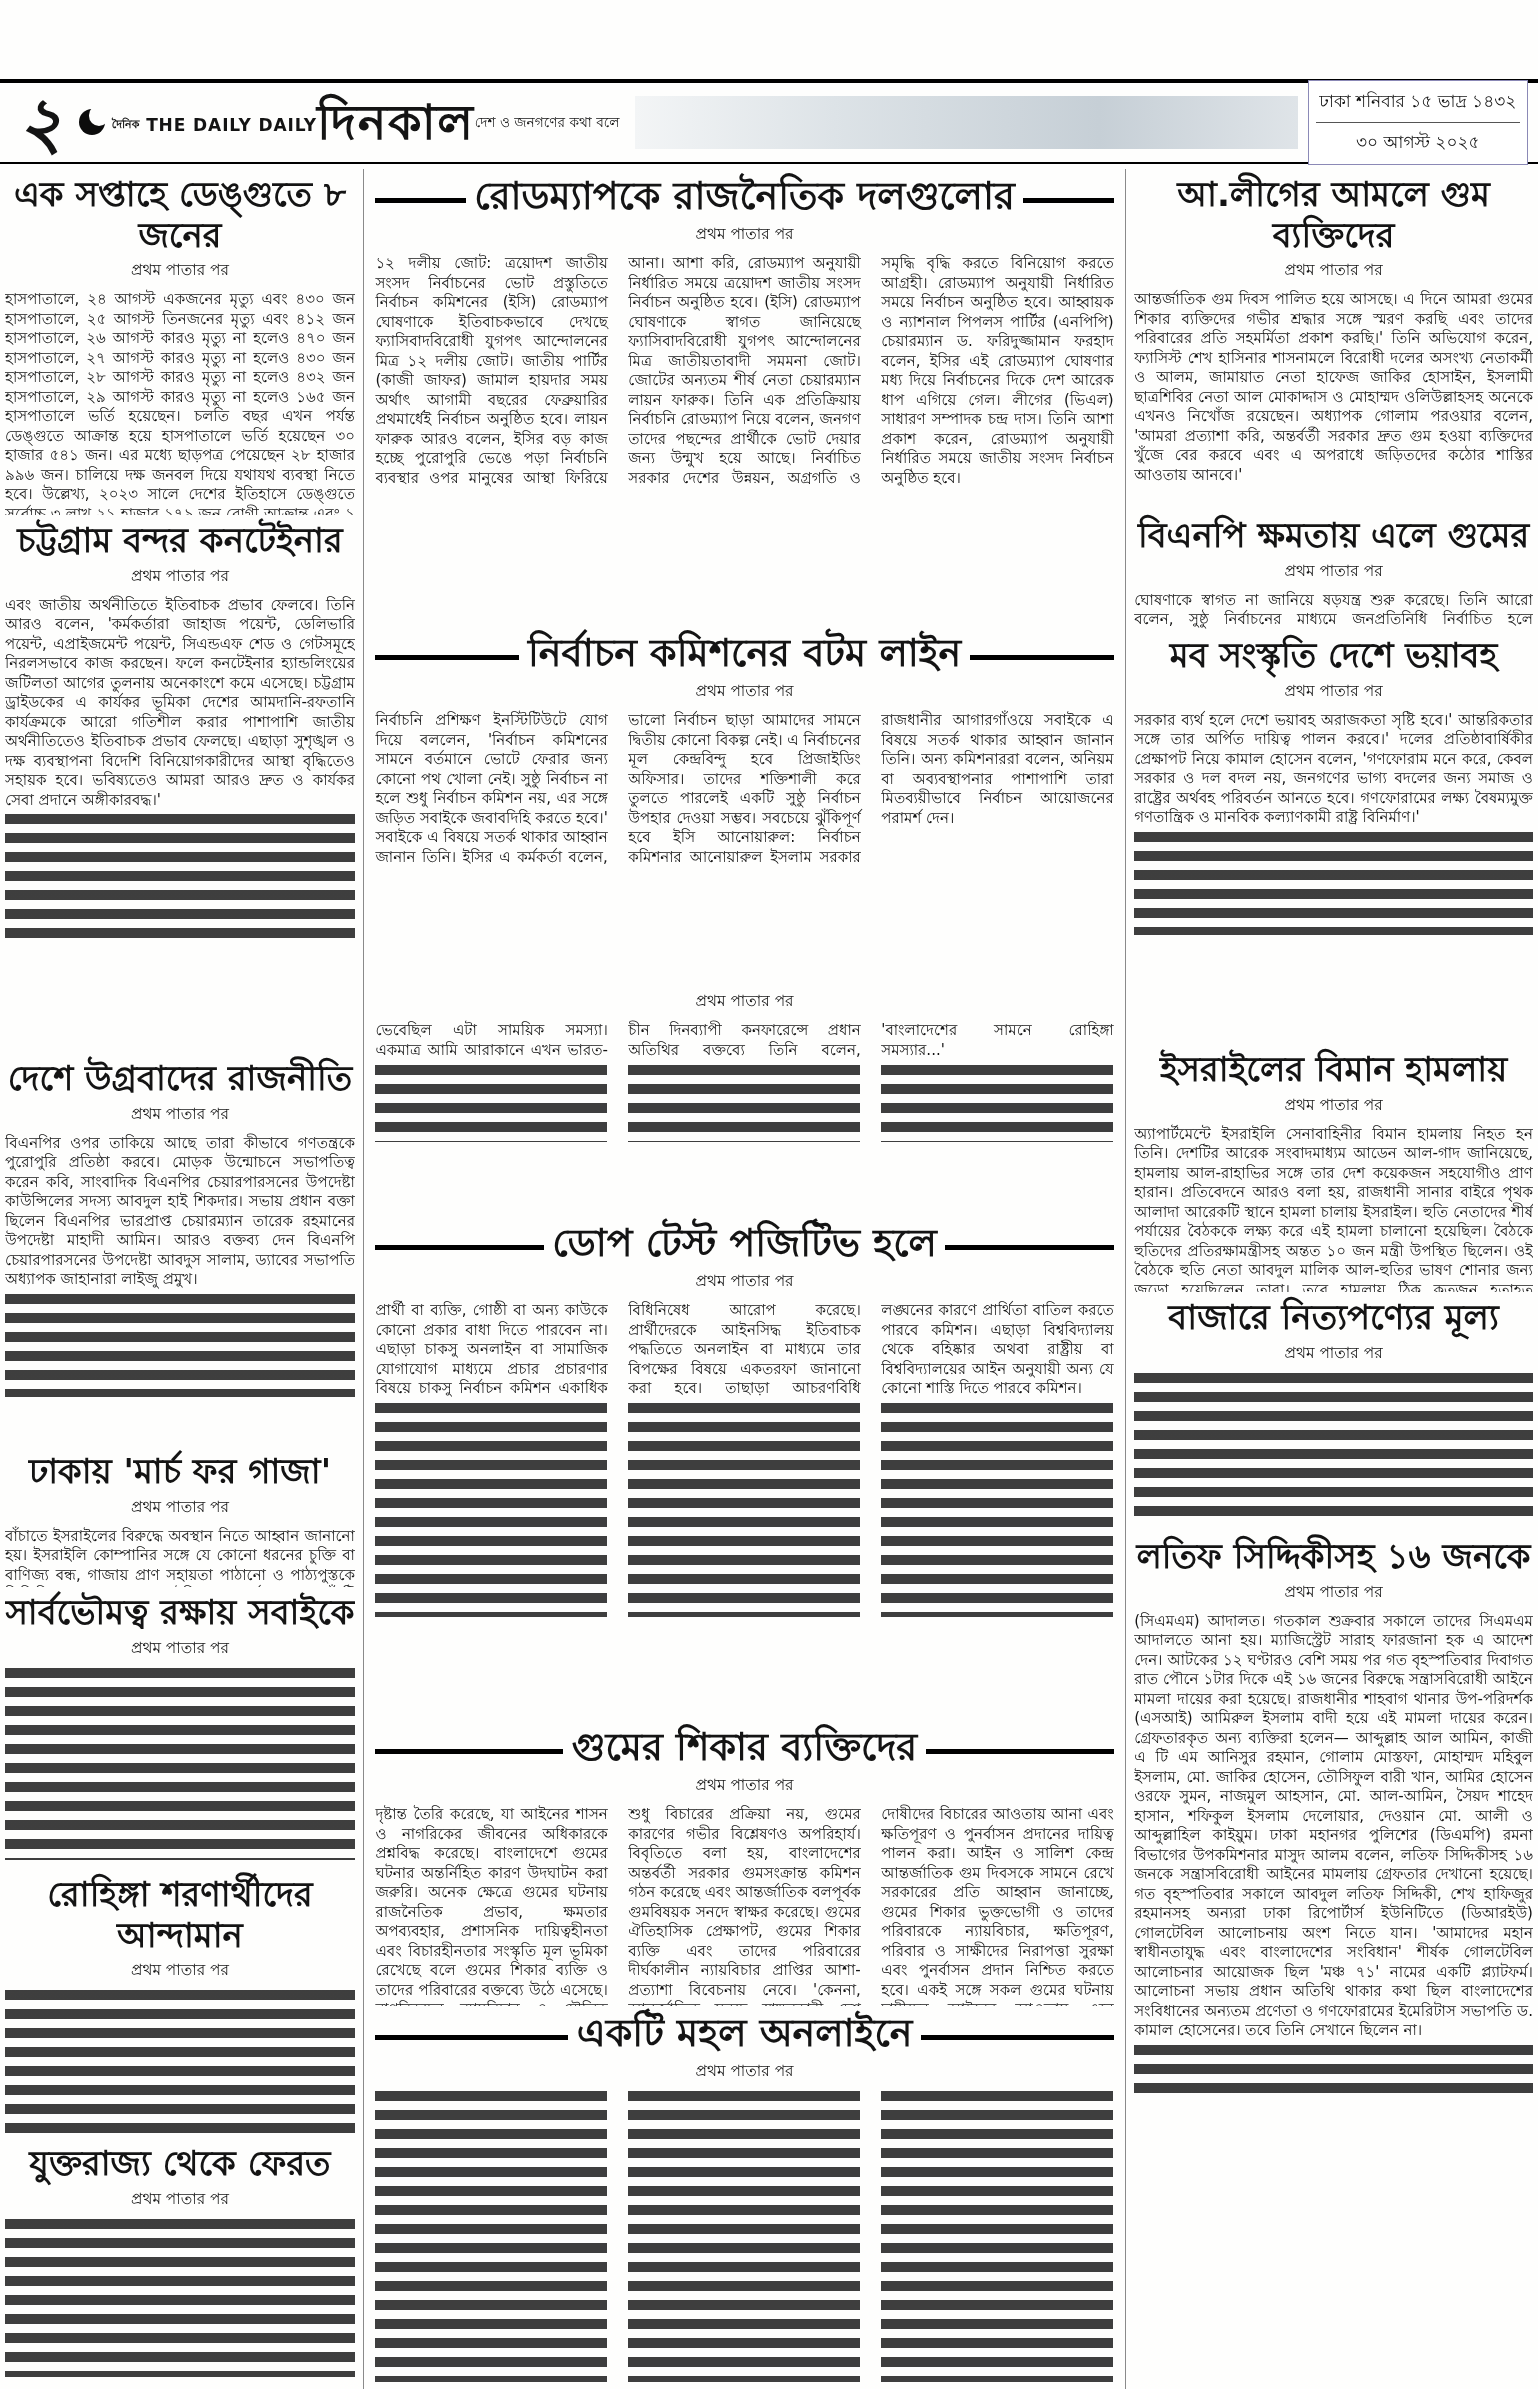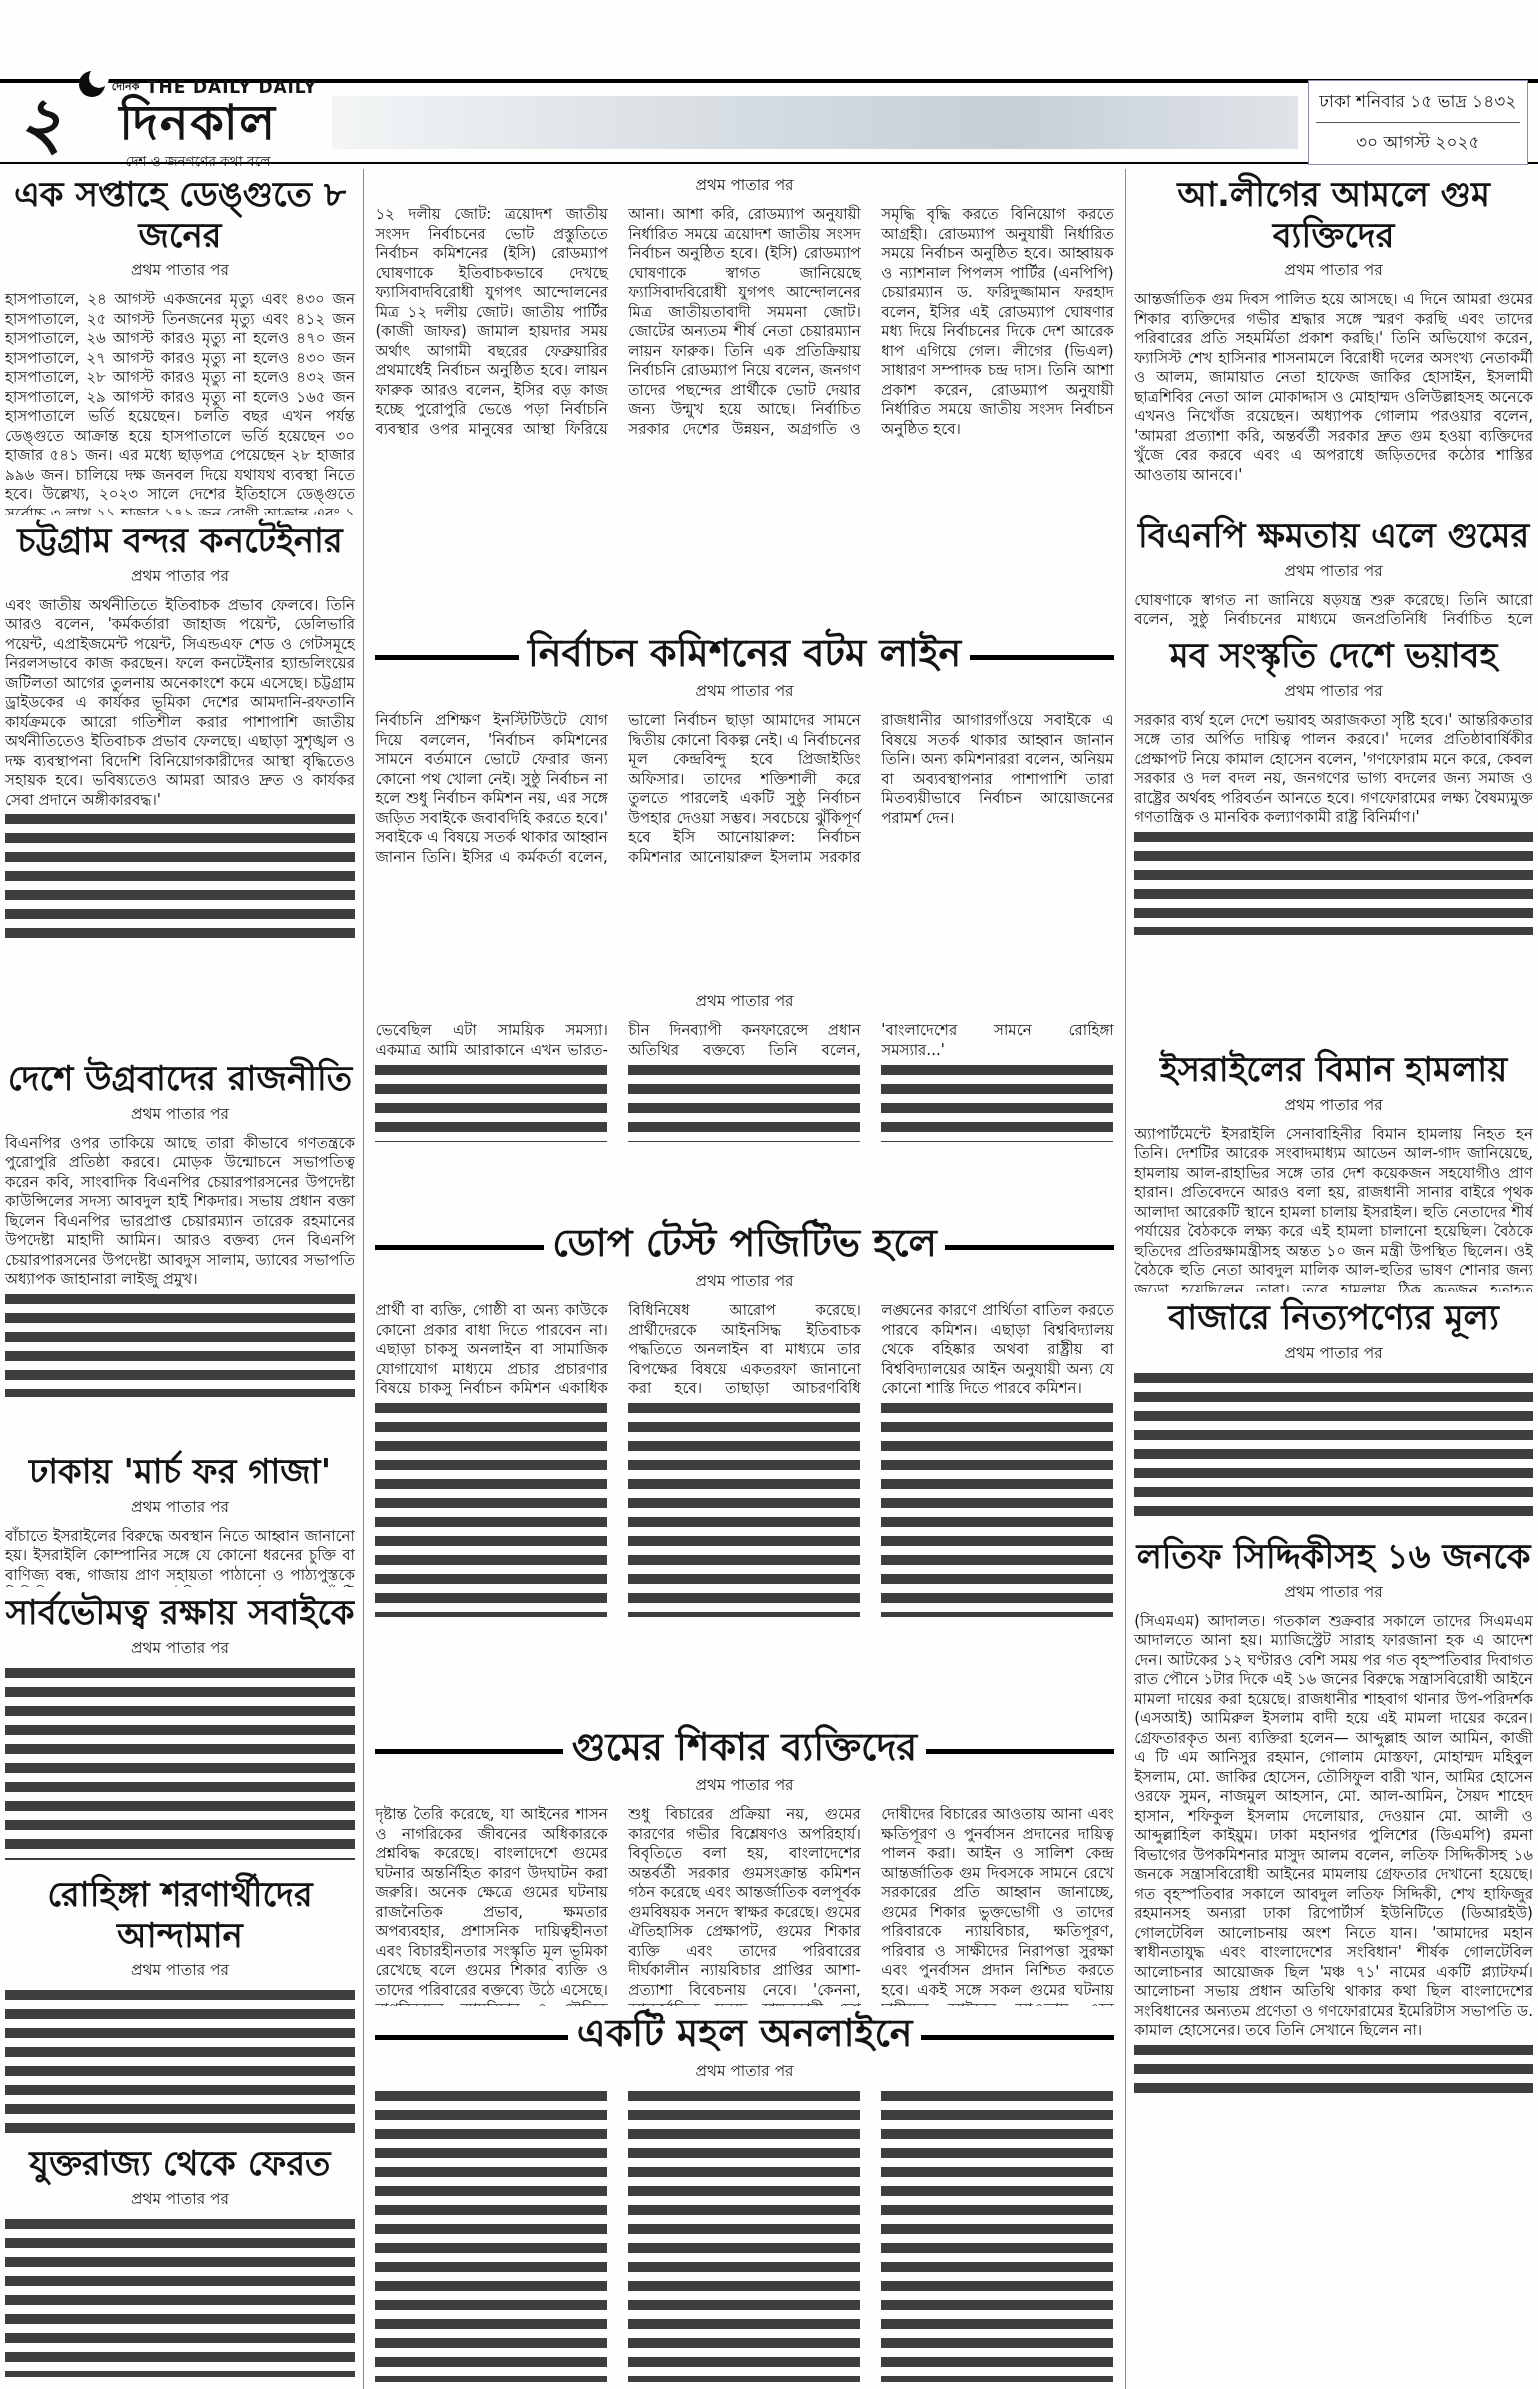--- a/index.html
+++ b/index.html
@@ -13,21 +13,21 @@
   .topspace { height:79px; }
   .masthead {
     border-top:4.3px solid #000; border-bottom:2.6px solid #000;
     height:85px; display:flex; align-items:center; padding:3.4px 6.8px;
   }
   .pagenum {
     font-family:"DejaVu Serif","Liberation Serif",serif;
     font-size:70px; font-weight:700; font-style:italic; line-height:1;
     width:67px; text-align:center; flex:0 0 auto;
   }
-  .logo { flex:0 0 auto; display:flex; flex-direction:column; align-items:center; padding:0 5.1px; }
+  .logo { flex:0 0 auto; display:flex; align-items:center; padding:0 5.1px; }
   .logo-top { display:flex; align-items:flex-end; gap:6.8px; }
   .moon { width:26px; height:26px; border-radius:50%; background:#0c0c0c; position:relative; flex:0 0 auto; }
   .moon::after { content:""; position:absolute; right:-4.3px; top:-4.3px; width:20.5px; height:20.5px; border-radius:50%; background:#fefefd; }
   .logo-daily { font-size:11px; font-weight:700; }
   .logo-en { font-size:17px; font-weight:800; letter-spacing:0.9px; }
   .logo-bn { font-size:48px; font-weight:900; line-height:1.05; letter-spacing:1.7px; }
   .logo-tag { font-size:13.7px; margin-top:1.7px; }
   .band {
     flex:1 1 auto; height:53px; margin:0 10.3px;
     background:linear-gradient(90deg,#f3f5f6 0%,#dde3e7 30%,#c6cfd6 70%,#dfe4e8 100%);
@@ -124,20 +124,23 @@
           <div class="textsim" style="height: 179px;"></div>
         </article>
         <article class="art" style="height: 248px;">
           <h2 class="title"><span>যুক্তরাজ্য থেকে ফেরত</span></h2>
           <div class="cont">প্রথম পাতার পর</div>
           <div class="textsim" style="height: 158px;"></div>
         </article>
       </section>
     <section class="colgroup col-mid">
         <article class="art mid" style="height: 457px;">
+          <h2 class="title ruled">
+            <span>রোডম্যাপকে রাজনৈতিক দলগুলোর</span>
+          </h2>
           <div class="cont">প্রথম পাতার পর</div>
           <div class="body">১২ দলীয় জোট: ত্রয়োদশ জাতীয় সংসদ নির্বাচনের ভোট প্রস্তুতিতে নির্বাচন কমিশনের (ইসি) রোডম্যাপ ঘোষণাকে ইতিবাচকভাবে দেখছে ফ্যাসিবাদবিরোধী যুগপৎ আন্দোলনের মিত্র ১২ দলীয় জোট। জাতীয় পার্টির (কাজী জাফর) জামাল হায়দার সময় অর্থাৎ আগামী বছরের ফেব্রুয়ারির প্রথমার্ধেই নির্বাচন অনুষ্ঠিত হবে। লায়ন ফারুক আরও বলেন, ইসির বড় কাজ হচ্ছে পুরোপুরি ভেঙে পড়া নির্বাচনি ব্যবস্থার ওপর মানুষের আস্থা ফিরিয়ে আনা। আশা করি, রোডম্যাপ অনুযায়ী নির্ধারিত সময়ে ত্রয়োদশ জাতীয় সংসদ নির্বাচন অনুষ্ঠিত হবে। (ইসি) রোডম্যাপ ঘোষণাকে স্বাগত জানিয়েছে ফ্যাসিবাদবিরোধী যুগপৎ আন্দোলনের মিত্র জাতীয়তাবাদী সমমনা জোট। জোটের অন্যতম শীর্ষ নেতা চেয়ারম্যান লায়ন ফারুক। তিনি এক প্রতিক্রিয়ায় নির্বাচনি রোডম্যাপ নিয়ে বলেন, জনগণ তাদের পছন্দের প্রার্থীকে ভোট দেয়ার জন্য উন্মুখ হয়ে আছে। নির্বাচিত সরকার দেশের উন্নয়ন, অগ্রগতি ও সমৃদ্ধি বৃদ্ধি করতে বিনিয়োগ করতে আগ্রহী। রোডম্যাপ অনুযায়ী নির্ধারিত সময়ে নির্বাচন অনুষ্ঠিত হবে। আহ্বায়ক ও ন্যাশনাল পিপলস পার্টির (এনপিপি) চেয়ারম্যান ড. ফরিদুজ্জামান ফরহাদ বলেন, ইসির এই রোডম্যাপ ঘোষণার মধ্য দিয়ে নির্বাচনের দিকে দেশ আরেক ধাপ এগিয়ে গেল। লীগের (ভিএল) সাধারণ সম্পাদক চন্দ্র দাস। তিনি আশা প্রকাশ করেন, রোডম্যাপ অনুযায়ী নির্ধারিত সময়ে জাতীয় সংসদ নির্বাচন অনুষ্ঠিত হবে।</div>
         </article>
         <article class="art mid" style="height: 359px;">
           <h2 class="title ruled">
             <span>নির্বাচন কমিশনের বটম লাইন</span>
           </h2>
           <div class="cont">প্রথম পাতার পর</div>
           <div class="body">নির্বাচনি প্রশিক্ষণ ইনস্টিটিউটে যোগ দিয়ে বললেন, 'নির্বাচন কমিশনের সামনে বর্তমানে ভোটে ফেরার জন্য কোনো পথ খোলা নেই। সুষ্ঠু নির্বাচন না হলে শুধু নির্বাচন কমিশন নয়, এর সঙ্গে জড়িত সবাইকে জবাবদিহি করতে হবে।' সবাইকে এ বিষয়ে সতর্ক থাকার আহ্বান জানান তিনি। ইসির এ কর্মকর্তা বলেন, ভালো নির্বাচন ছাড়া আমাদের সামনে দ্বিতীয় কোনো বিকল্প নেই। এ নির্বাচনের মূল কেন্দ্রবিন্দু হবে প্রিজাইডিং অফিসার। তাদের শক্তিশালী করে তুলতে পারলেই একটি সুষ্ঠু নির্বাচন উপহার দেওয়া সম্ভব। সবচেয়ে ঝুঁকিপূর্ণ হবে ইসি আনোয়ারুল: নির্বাচন কমিশনার আনোয়ারুল ইসলাম সরকার রাজধানীর আগারগাঁওয়ে সবাইকে এ বিষয়ে সতর্ক থাকার আহ্বান জানান তিনি। অন্য কমিশনাররা বলেন, অনিয়ম বা অব্যবস্থাপনার পাশাপাশি তারা মিতব্যয়ীভাবে নির্বাচন আয়োজনের পরামর্শ দেন।</div>
         </article>

